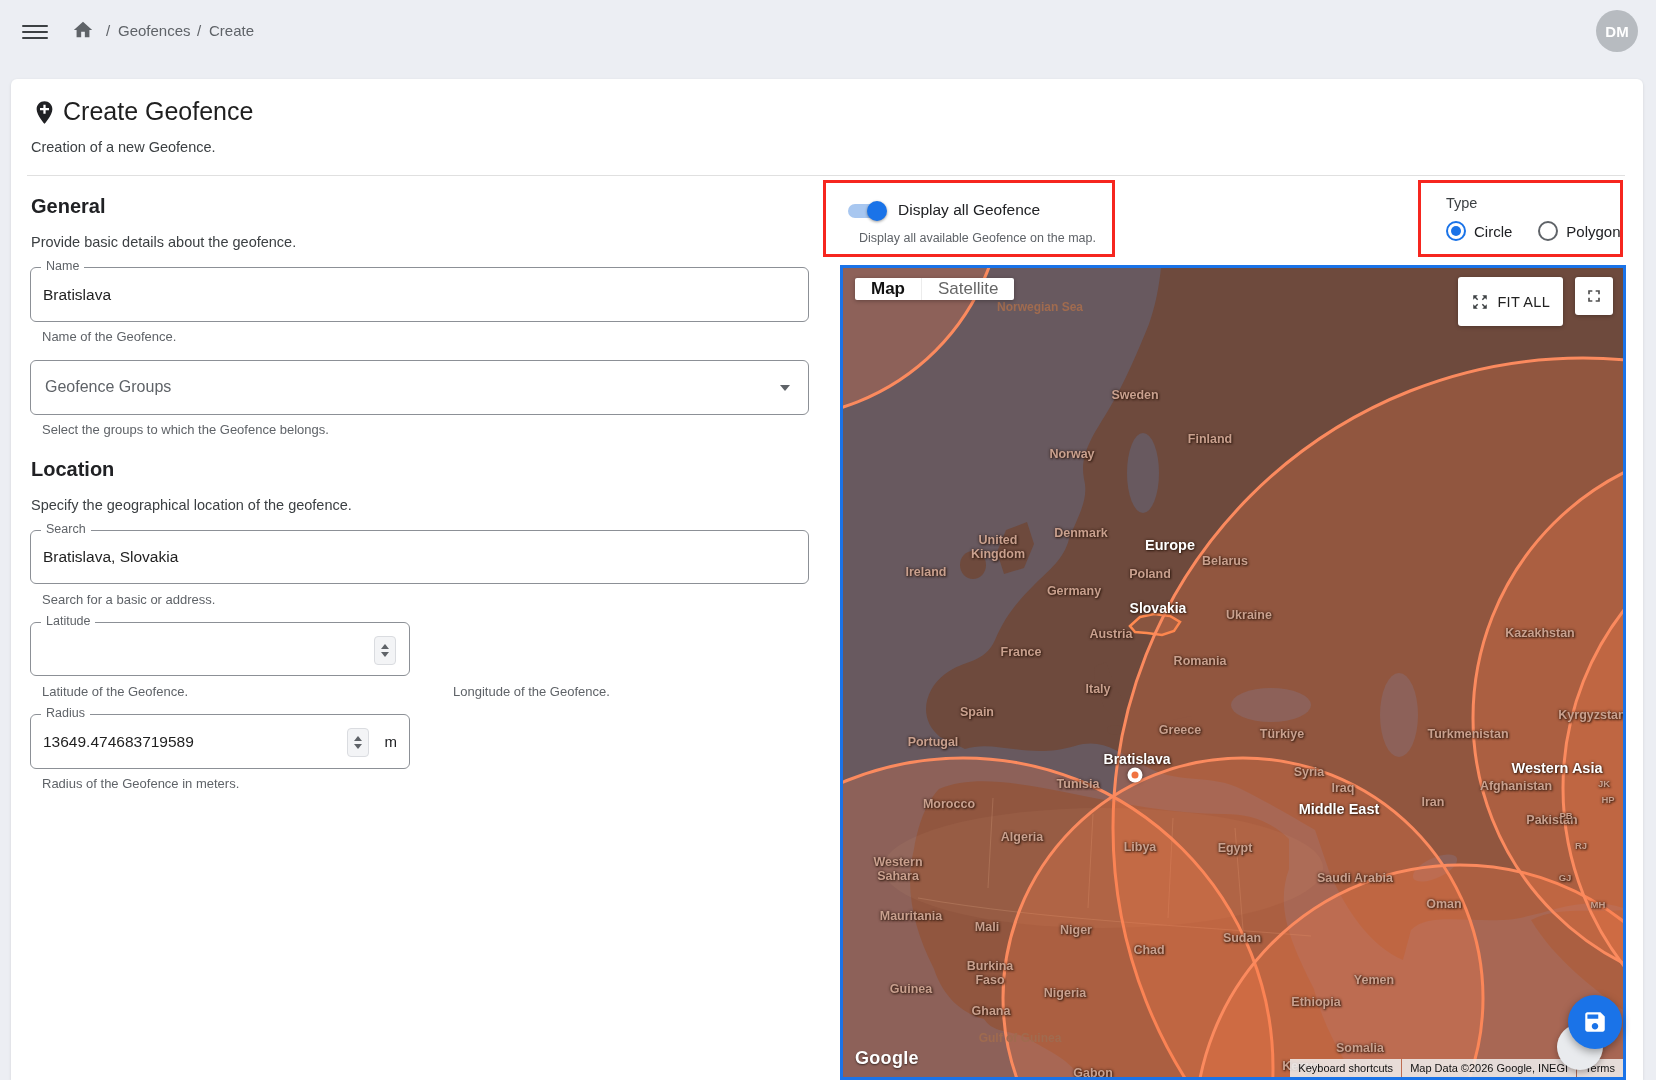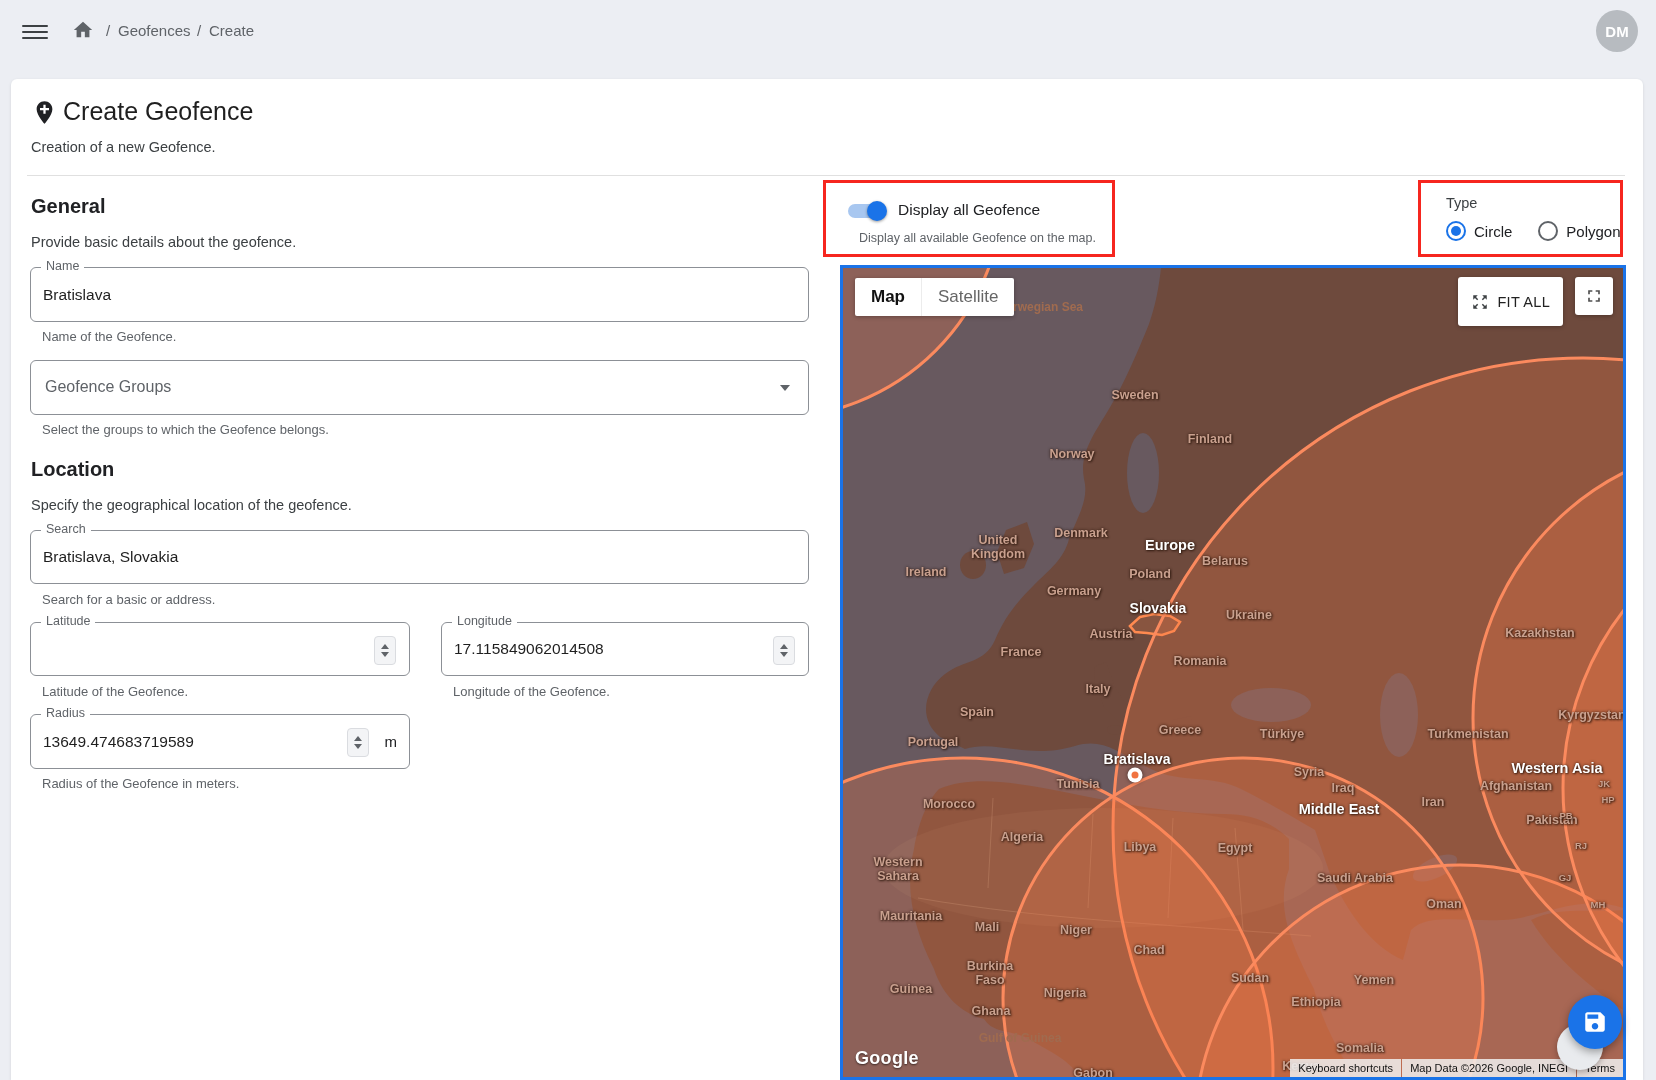--- a/index.html
+++ b/index.html
@@ -58,21 +58,21 @@
   .map svg.base{ position:absolute; left:0; top:0; }
   #map-labels{ position:absolute; left:0; top:0; width:780px; height:809px; }
   .mlabel{ position:absolute; transform:translate(-50%,-50%); white-space:pre; text-align:center; line-height:1.15; text-shadow:0 0 3px rgba(40,20,10,.9),1px 1px 2px rgba(40,20,10,.7); }
   .mlabel.country{ font-size:12.5px; font-weight:bold; color:#c9a08e; }
   .mlabel.region{ font-size:14.5px; font-weight:bold; color:#ffffff; }
   .mlabel.city{ font-size:14px; font-weight:bold; color:#ffffff; }
   .mlabel.sea{ font-size:12px; font-weight:bold; color:#a06b4f; text-shadow:none; }
   .mlabel.tiny{ font-size:9.5px; font-weight:bold; color:#c9a08e; }
   .marker{ position:absolute; width:15px; height:15px; border-radius:50%; background:#fff; box-shadow:0 0 4px rgba(0,0,0,.5); transform:translate(-50%,-50%); }
   .marker::after{ content:""; position:absolute; left:4px; top:4px; width:7px; height:7px; border-radius:50%; background:#f07341; }
-  .maptype{ position:absolute; left:12px; top:10px; height:38px; background:#fff; border-radius:2px; box-shadow:0 1px 4px rgba(0,0,0,.3); display:flex; align-items:stretch; }
+  .maptype{ position:absolute; left:12px; top:10px; height:22px; background:#fff; border-radius:2px; box-shadow:0 1px 4px rgba(0,0,0,.3); display:flex; align-items:stretch; }
   .maptype button{ border:none; background:none; padding:0 16px; font-size:17px; font-family:"Liberation Sans",sans-serif; cursor:pointer; }
   .maptype .active{ font-weight:bold; color:#111; }
   .maptype .inactive{ color:#666; border-left:1px solid #ececec; }
   .fitall{ position:absolute; right:60px; top:9px; height:49px; padding:0 13px; background:#fff; border:none; border-radius:3px; box-shadow:0 1px 4px rgba(0,0,0,.3); display:flex; align-items:center; gap:8px; font-size:14.5px; letter-spacing:.3px; color:#222; cursor:pointer; font-family:"Liberation Sans",sans-serif;}
   .fullscreen{ position:absolute; right:10px; top:9px; width:38px; height:38px; background:#fff; border:none; border-radius:3px; box-shadow:0 1px 4px rgba(0,0,0,.3); display:flex; align-items:center; justify-content:center; cursor:pointer; }
   .glogo{ position:absolute; left:12px; bottom:8px; color:#fff; font-size:18px; font-weight:bold; letter-spacing:.3px; text-shadow:0 1px 2px rgba(0,0,0,.6); cursor:pointer; }
   .attrib{ position:absolute; right:0; bottom:0; display:flex; font-size:11px; color:#111; }
   .attrib span{ background:rgba(240,240,240,.85); padding:3px 8px; margin-left:1px; white-space:nowrap; }
   .attrib .link{ cursor:pointer; }
   
@@ -147,28 +147,20 @@
   <div class="desc" style="left:20px;top:418px">Specify the geographical location of the geofence.</div>
 
   <div class="field" style="left:19px;top:451px;width:779px;height:54px">
     <label>Search</label>
     <input value="Bratislava, Slovakia" style="">
   </div>
   <div class="helper" style="left:31px;top:513px">Search for a basic or address.</div>
 
   <div class="field" style="left:19px;top:543px;width:380px;height:54px">
     <label>Latitude</label>
-    <span class="stepper" style="right:13px">
-        <span class="up"></span>
-        <span class="dn"></span>
-      </span>
-  </div>
-  <div class="field" style="left:430px;top:543px;width:368px;height:54px">
-    <label>Longitude</label>
-    <input value="17.115849062014508" style="">
     <span class="stepper" style="right:13px">
         <span class="up"></span>
         <span class="dn"></span>
       </span>
   </div>
   <div class="helper" style="left:31px;top:605px">Latitude of the Geofence.</div>
   <div class="helper" style="left:442px;top:605px">Longitude of the Geofence.</div>
 
   <div class="field" style="left:19px;top:635px;width:380px;height:55px">
     <label>Radius</label>
@@ -254,21 +246,21 @@
         <span class="mlabel country" style="left: 179px; top: 569px;">Algeria</span>
         <span class="mlabel country" style="left: 297px; top: 579px;">Libya</span>
         <span class="mlabel country" style="left: 392px; top: 580px;">Egypt</span>
         <span class="mlabel country" style="left: 55px; top: 601px;">Western
 Sahara</span>
         <span class="mlabel country" style="left: 512px; top: 610px;">Saudi Arabia</span>
         <span class="mlabel country" style="left: 601px; top: 636px;">Oman</span>
         <span class="mlabel country" style="left: 68px; top: 648px;">Mauritania</span>
         <span class="mlabel country" style="left: 144px; top: 659px;">Mali</span>
         <span class="mlabel country" style="left: 233px; top: 662px;">Niger</span>
-        <span class="mlabel country" style="left: 399px; top: 710px; margin-left: 8px;">Sudan</span>
+        <span class="mlabel country" style="left: 399px; top: 670px;">Sudan</span>
         <span class="mlabel country" style="left: 531px; top: 676px; margin-top: 36px;">Yemen</span>
         <span class="mlabel country" style="left: 306px; top: 682px;">Chad</span>
         <span class="mlabel country" style="left: 147px; top: 705px;">Burkina
 Faso</span>
         <span class="mlabel country" style="left: 68px; top: 721px;">Guinea</span>
         <span class="mlabel country" style="left: 222px; top: 725px;">Nigeria</span>
         <span class="mlabel country" style="left: 473px; top: 734px;">Ethiopia</span>
         <span class="mlabel country" style="left: 148px; top: 743px;">Ghana</span>
         <span class="mlabel sea" style="left: 177px; top: 771px;">Gulf of Guinea</span>
         <span class="mlabel country" style="left: 517px; top: 780px;">Somalia</span>

